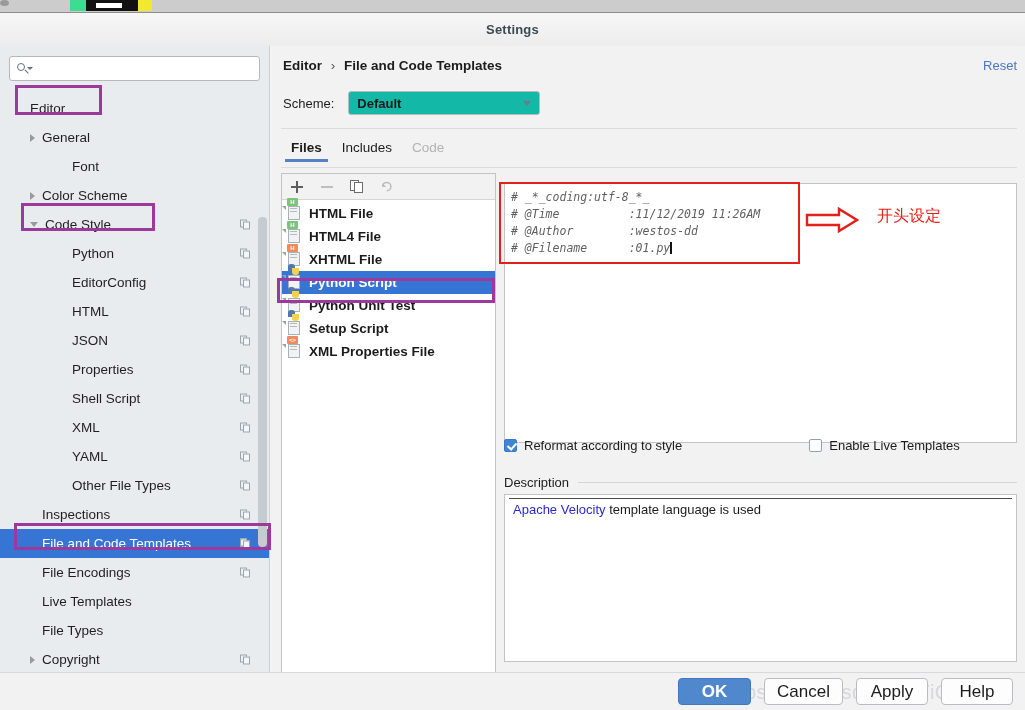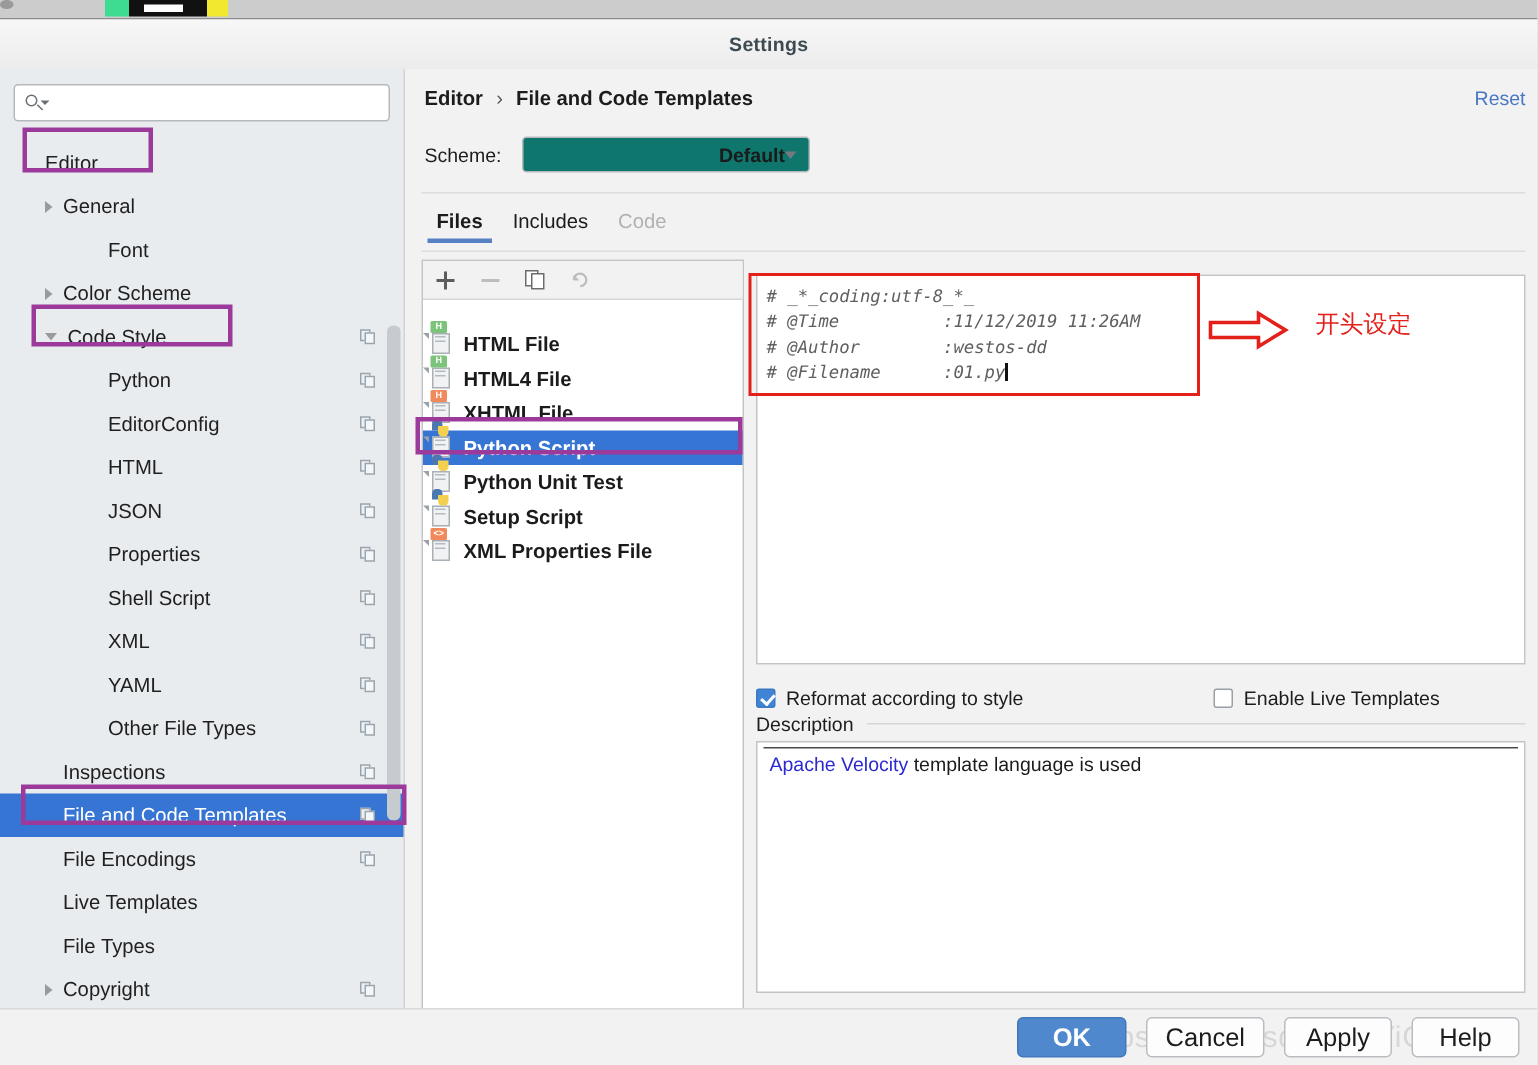--- a/index.html
+++ b/index.html
@@ -151,23 +151,23 @@
   .reset-link {
     position: absolute; right: 8px; top: 12px;
     font-size: 13px; color: #4a76c4; cursor: pointer;
   }
   .scheme-row {
     position: absolute; left: 13px; top: 45px;
     display: flex; align-items: center;
   }
   .scheme-label { font-size: 13px; color: #1c1c1c; margin-right: 14px; }
   .scheme-select {
-    width: 192px; height: 24px; background: #0f766e;
+    width: 192px; height: 24px; background: #14b8a6;
     border: 1px solid #b6babd; border-radius: 3px;
-    display: flex; align-items: center; justify-content: flex-end;
+    display: flex; align-items: center; justify-content: space-between;
     padding: 0 8px; box-sizing: border-box;
     font-size: 13px; font-weight: bold; color: #1a1a1a;
   }
   .scheme-select .chev {
     width: 0; height: 0; border-left: 4.5px solid transparent;
     border-right: 4.5px solid transparent; border-top: 5px solid #74797d;
   }
   .hr-under-scheme {
     position: absolute; left: 11px; right: 8px; top: 82px;
     height: 1px; background: #dcdcdc;
@@ -208,21 +208,21 @@
   .tb-plus:after  { left: 2px; top: 7px; width: 12px; height: 2px; }
   .tb-minus:after {
     content: ""; position: absolute; left: 2px; top: 7px;
     width: 12px; height: 2px; background: #bdbdbd;
   }
   .tb-copy i { position: absolute; box-sizing: border-box; border: 1.4px solid #6c6c6c; }
   .tb-copy i.a { left: 1px; top: 1px; width: 9px; height: 11px; background: #fff; }
   .tb-copy i.b { left: 5px; top: 3px; width: 9px; height: 11px; background: #fff; }
   .tb-undo svg { display: block; }
 
-  .tpl-list { padding: 2px 0 0 0; margin-top: 16px; }
+  .tpl-list { padding: 2px 0 0 0; }
   .tpl-item {
     height: 23px; display: flex; align-items: center;
     padding-left: 5px; font-size: 13.5px; font-weight: bold; color: #1b1b1b;
     position: relative; cursor: default;
   }
   .tpl-item.selected { background: #3675d3; color: #ffffff; }
   .tpl-item .ic { width: 16px; height: 16px; margin-right: 6px; flex: none; position: relative; }
 
   
   .fic { width: 14px; height: 16px; position: relative; }
@@ -267,21 +267,21 @@
     font-family: "DejaVu Sans Mono", monospace;
     font-size: 11.5px; font-style: italic; color: #5f5f5f;
     padding: 5px 0 0 6px; line-height: 17px; white-space: pre;
   }
   .caret-bar {
     display: inline-block; width: 1.5px; height: 12px;
     background: #111; vertical-align: -2px;
   }
 
   .opts-row {
-    position: absolute; left: 234px; top: 408px; right: 8px;
+    position: absolute; left: 234px; top: 388px; right: 8px;
     height: 22px; display: flex; align-items: center;
   }
   .chk { display: flex; align-items: center; cursor: pointer; }
   .chk .box {
     width: 13px; height: 13px; border: 1px solid #9aa0a6;
     background: #fff; box-sizing: border-box; margin-right: 7px;
     position: relative; border-radius: 2px;
   }
   .chk.on .box { background: #4084d6; border-color: #3a78c2; }
   .chk.on .box:after {

